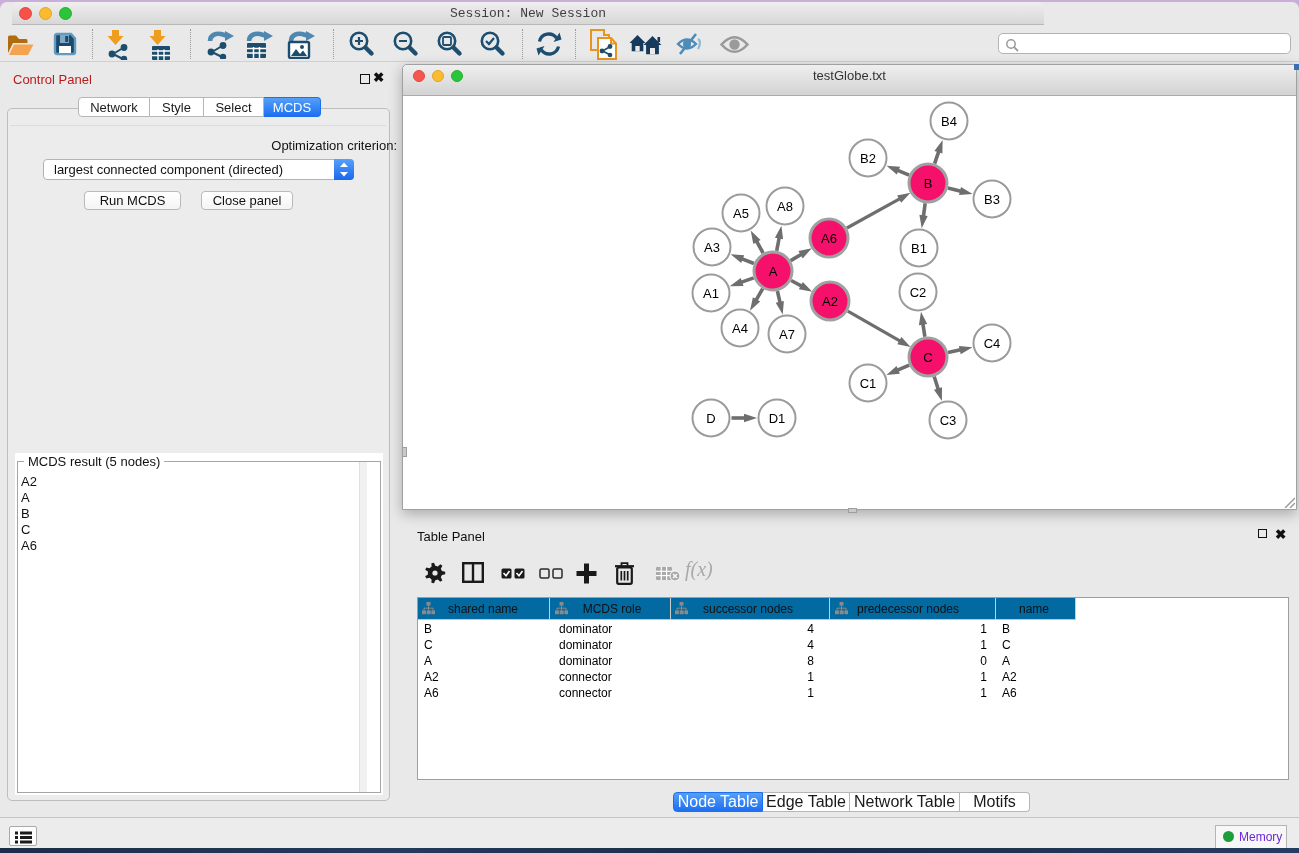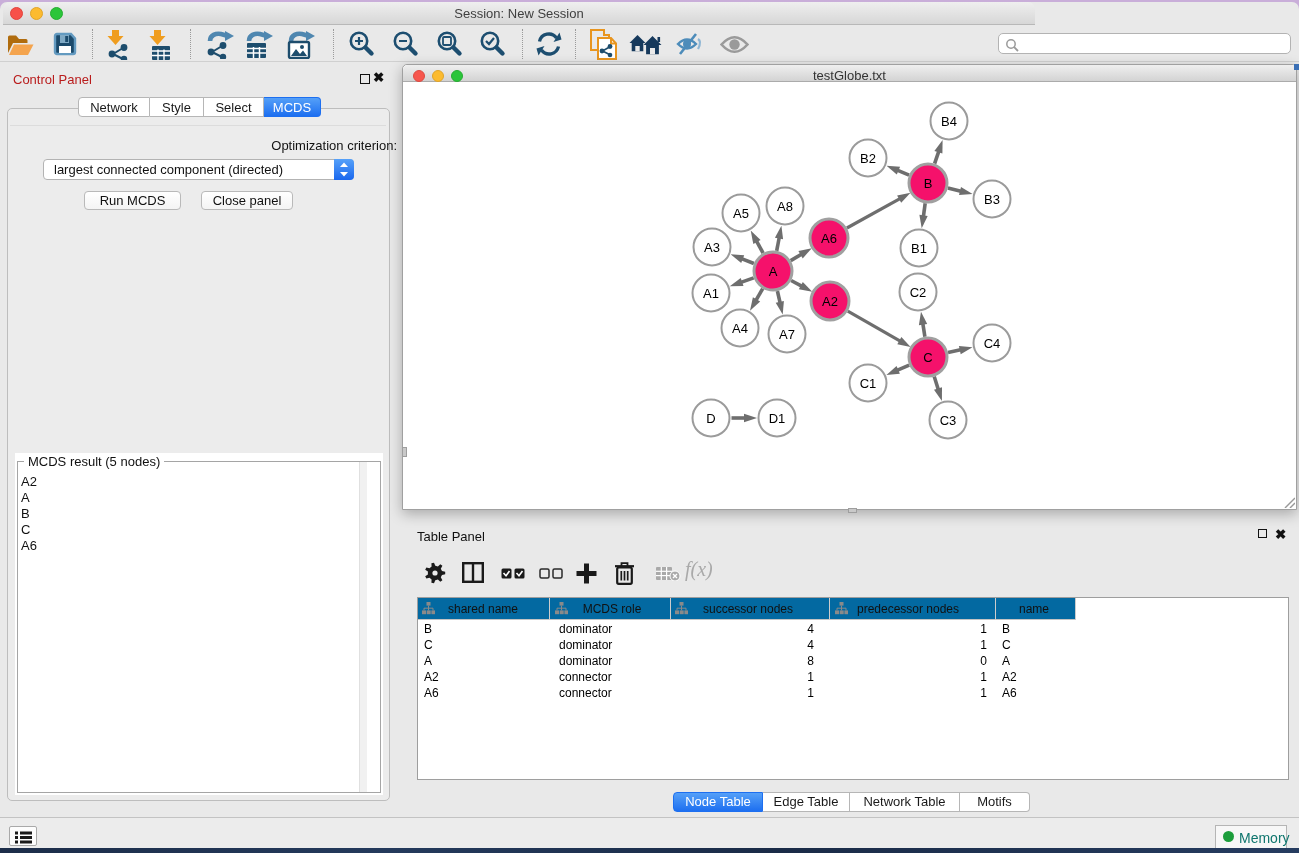--- a/index.html
+++ b/index.html
@@ -3,22 +3,22 @@
 <meta charset="utf-8">
 <style>
 html,body{margin:0;padding:0;width:1299px;height:853px;overflow:hidden;
  font-family:"Liberation Sans",sans-serif;background:#e9e9e9;}
 *{box-sizing:border-box;}
 #desktop-top{position:absolute;left:0;top:0;width:1299px;height:12px;background:#c9aed9;}
 #desktop-bottom{position:absolute;left:0;top:848px;width:1299px;height:5px;
  background:linear-gradient(90deg,#1c2d49,#243a5c 30%,#1a2b47 60%,#263c60);}
 #appwin{position:absolute;left:0;top:2px;width:1299px;height:846px;background:#e9e9e9;
  border-radius:7px 7px 0 0;overflow:hidden;}
-#titlebar{position:absolute;left:3px;top:0;width:1032px;height:23px;
- background:linear-gradient(#efefef,#d7d7d7);border-bottom:1px solid #b8b8b8;border-radius:7px 7px 0 0;}
+#titlebar{position:absolute;left:12px;top:0;width:1032px;height:23px;
+ background:linear-gradient(#efefef,#d7d7d7);border-bottom:1px solid #b8b8b8;border-radius:7px 7px 0 0;font-family:Liberation Mono, monospace;}
 .light{position:absolute;top:4.5px;width:13px;height:13px;border-radius:50%;}
 #titlebar .t{position:absolute;top:4px;width:100%;text-align:center;font-size:13px;color:#404040;}
 #toolbar{position:absolute;left:0;top:23px;width:1299px;height:37px;background:#e9e9e9;
  border-bottom:1px solid #d0d0d0;}
 .tsep{position:absolute;top:4px;height:30px;width:0;border-left:1px dotted #9a9a9a;}
 .ticon{position:absolute;top:5px;}
 #searchbox{position:absolute;left:998px;top:31px;width:293px;height:21px;background:#fff;
  border:1px solid #b3b3b3;border-radius:5px;}
 
 #cp-title{position:absolute;left:13px;top:70px;font-size:13px;color:#b91c1c;}
@@ -42,46 +42,46 @@
  border-radius:4px;font-size:13px;color:#111;text-align:center;line-height:17px;}
 
 #mcds-white{position:absolute;left:15px;top:451px;width:368px;height:342px;background:#fff;}
 #mcds-box{position:absolute;left:17px;top:459px;width:364px;height:332px;border:1px solid #a5a5a5;}
 #mcds-title{position:absolute;left:24px;top:452px;font-size:13px;color:#111;background:#fff;padding:0 4px;}
 #mcds-scroll{position:absolute;left:359px;top:460px;width:8px;height:330px;background:#f1f1f1;border-left:1px solid #e0e0e0;}
 #mcds-list{position:absolute;left:21px;top:472px;font-size:13px;color:#111;line-height:16px;}
 
 #netwin{position:absolute;left:402px;top:62px;width:895px;height:446px;background:#fff;
  border:1px solid #a0a0a0;border-radius:5px 5px 0 0;box-shadow:0 4px 14px rgba(0,0,0,0.28);}
-#nettitle{position:absolute;left:0;top:0;width:100%;height:17px;
+#nettitle{position:absolute;left:0;top:0;width:100%;height:31px;
  background:linear-gradient(#efefef,#d3d3d3);border-bottom:1px solid #ababab;border-radius:5px 5px 0 0;}
 #nettitle .t{position:absolute;top:3px;width:100%;text-align:center;font-size:13px;color:#333;}
 .nlight{position:absolute;top:4.5px;width:12px;height:12px;border-radius:50%;}
 #graph{position:absolute;left:1px;top:20px;}
 
 #tp-title{position:absolute;left:417px;top:527px;font-size:13px;color:#111;}
 #tp-float{position:absolute;left:1258px;top:527px;width:9px;height:9px;border:1.5px solid #111;}
 #tp-close{position:absolute;left:1275px;top:524px;font-size:13.5px;font-weight:bold;color:#111;}
 #tp-toolbar{position:absolute;left:411px;top:550px;width:881px;height:40px;}
 #table{position:absolute;left:417px;top:595px;width:872px;height:183px;background:#fff;
  border:1px solid #9e9e9e;font-size:12px;color:#000;}
 #thead{position:absolute;left:0;top:0;width:658px;height:22px;background:#0369a1;border-bottom:1px solid #c4c4c4;}
 #thead .sep{position:absolute;top:0;height:22px;width:0;border-left:1px solid #cccccc;}
 #thead .ht{position:absolute;top:4px;font-size:12px;color:#111;}
 .hicon{position:absolute;top:4px;}
 .trow{position:absolute;font-size:12px;color:#000;height:16px;line-height:16px;}
 
 #btabs{position:absolute;left:673px;top:790px;display:flex;height:19px;}
-#btabs .tab{font-size:13px;line-height:18px;}
+#btabs .tab{font-size:16px;line-height:18px;}
 
 #statusbar{position:absolute;left:0;top:815px;width:1299px;height:31px;background:#ececec;border-top:1px solid #c3c3c3;}
 #listbtn{position:absolute;left:9px;top:8px;width:28px;height:20px;background:#fdfdfd;border:1px solid #a9a9a9;border-radius:2px;}
 #membtn{position:absolute;left:1215px;top:7px;width:72px;height:24px;background:#f7f7f7;border:1px solid #b5b5b5;}
 #membtn .d{position:absolute;left:7px;top:4.5px;width:11px;height:11px;border-radius:50%;background:#1d9e3c;}
-#membtn .t{position:absolute;left:23px;top:4px;font-size:14px;color:#0f766e;}
+#membtn .t{position:absolute;left:23px;top:4px;font-size:12px;color:#6d28d9;}
 </style>
 </head>
 <body>
 <div id="desktop-top"></div>
 <div id="desktop-bottom"></div>
 <div id="appwin">
   <div id="titlebar">
     <div class="light" style="left:6.5px;background:#f75149;border:0.5px solid #e0443c;"></div>
     <div class="light" style="left:26.5px;background:#fcbb2f;border:0.5px solid #e0a428;"></div>
     <div class="light" style="left:46.5px;background:#2bc53a;border:0.5px solid #26ad31;"></div>

